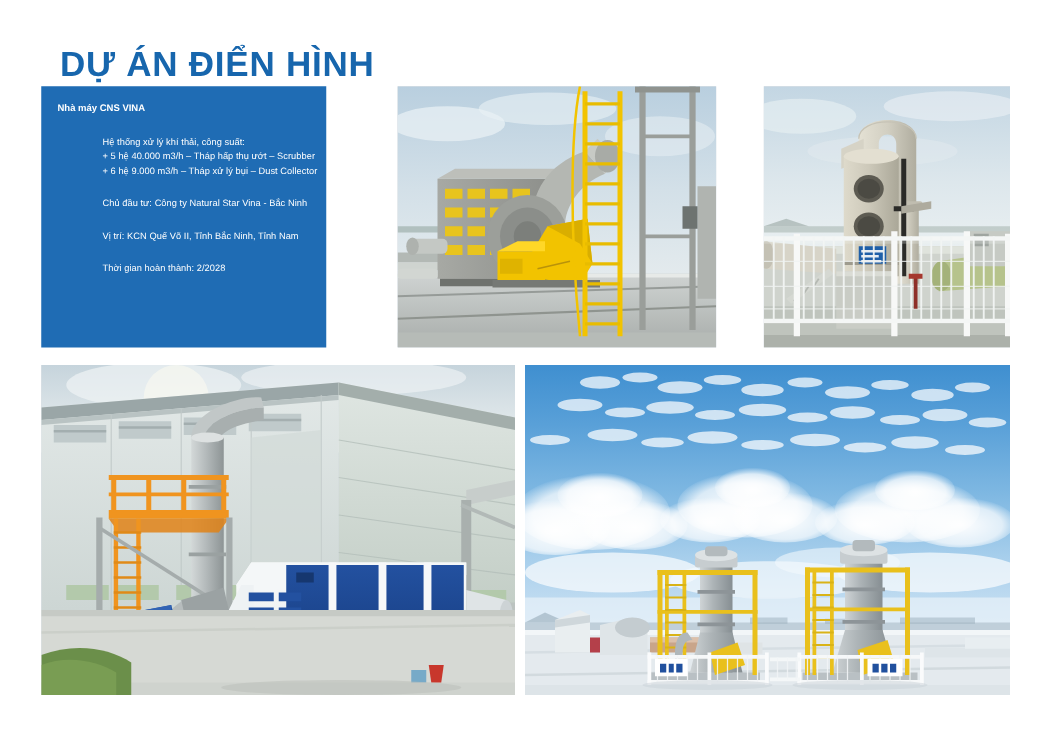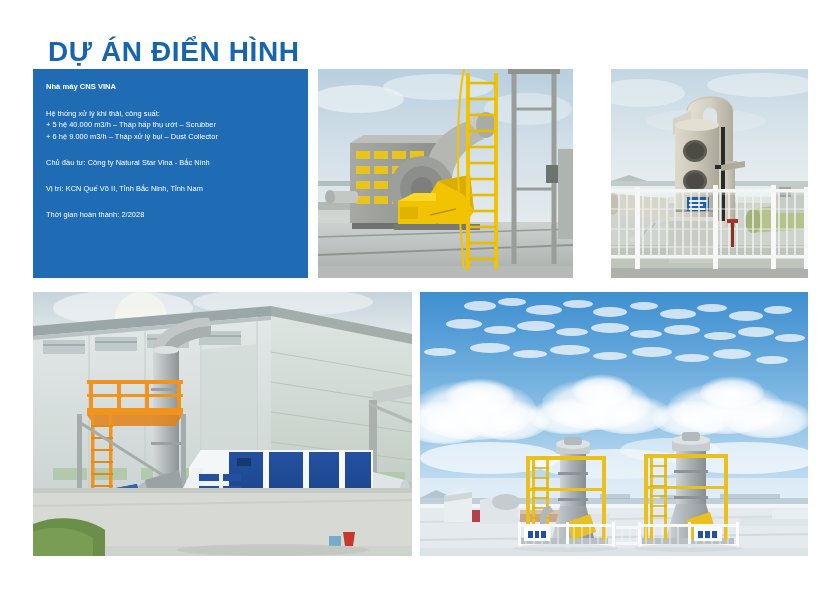--- a/index.html
+++ b/index.html
@@ -25,32 +25,33 @@
     font-weight: bold;
     letter-spacing: 0.6px;
     color: #1766ad;
     white-space: nowrap;
   }
 
   
   #info-panel {
     position: absolute;
     left: 33px; top: 69px;
-    width: 275px; height: 209px;
+    width: 228px; height: 209px;
     background: #1f6cb4;
     color: #ffffff;
     padding: 13px 16px 0 13px;
   }
   .info-block { margin-bottom: 13px; }
   .info-line {
     font-size: 7.4px;
     line-height: 11.4px;
     color: #ffffff;
     white-space: nowrap;
     letter-spacing: 0.05px;
+    margin-left: 36px;
   }
   #info-title { font-size: 7.6px; font-weight: bold; margin-bottom: 17px; }
   #cap-block { margin-bottom: 15px; }
   #owner-block { margin-bottom: 14px; }
   #loc-block { margin-bottom: 15px; }
 
   
   .photo {
     position: absolute;
     overflow: hidden;

